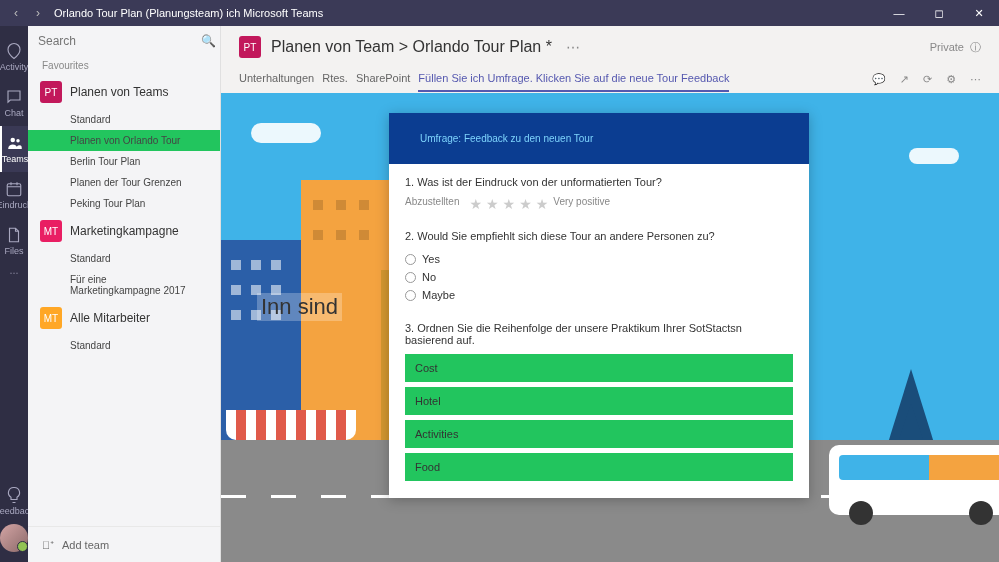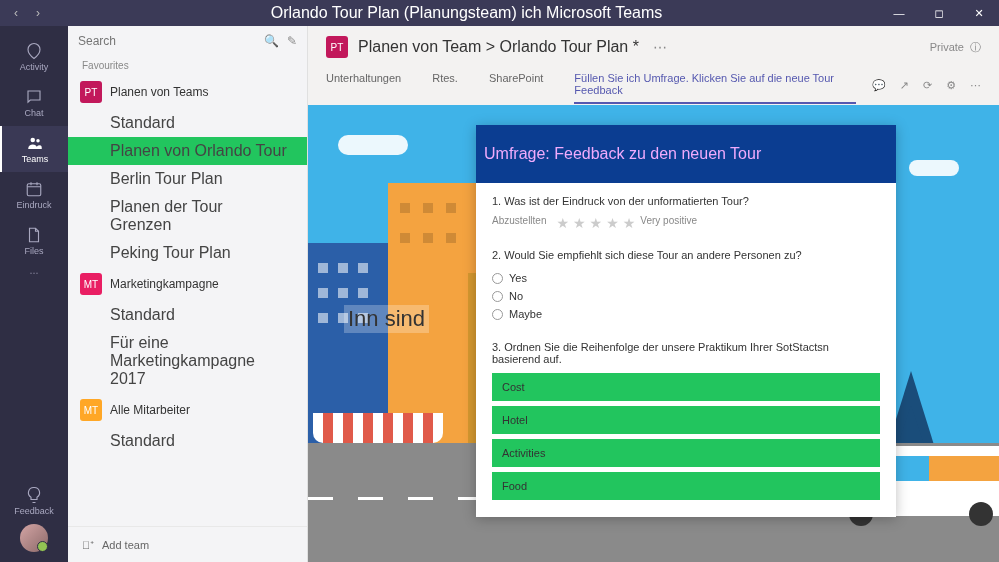--- a/index.html
+++ b/index.html
@@ -1,41 +1,41 @@
 <!DOCTYPE html>
 <html><head>
 <meta charset="utf-8">
 <style>
 *{margin:0;padding:0;box-sizing:border-box;font-family:"Segoe UI",Arial,sans-serif}
 body{width:999px;height:562px;background:#3b3a57;overflow:hidden;position:relative}
 .titlebar{height:26px;background:#3b3a57;display:flex;align-items:center;color:#fff;font-size:12px}
 .titlebar .nav{display:flex;gap:2px;padding:0 6px}
 .titlebar .nav span{width:20px;height:20px;display:flex;align-items:center;justify-content:center;cursor:pointer;color:#bbb}
-.titlebar .title{flex:1;text-align:center;font-size:16px}
+.titlebar .title{flex:1;text-align:left;font-size:11px}
 .titlebar .win{display:flex}
 .titlebar .win span{width:40px;height:26px;display:flex;align-items:center;justify-content:center;cursor:pointer;font-size:11px}
 .main{display:flex;height:536px;background:#f0f0f0}
-.rail{width:68px;background:#2f2e44;display:flex;flex-direction:column;align-items:center;padding-top:8px;color:#a9a8c0;font-size:9px}
+.rail{width:28px;background:#2f2e44;display:flex;flex-direction:column;padding-top:8px;color:#a9a8c0;font-size:9px}
 .rail .it{display:flex;flex-direction:column;align-items:center;padding:8px 0;width:100%;cursor:pointer;gap:2px}
 .rail .it.active{color:#fff;border-left:2px solid #fff;background:#3a3955}
 .rail .it svg{width:18px;height:18px}
 .rail .spacer{flex:1}
 .rail .avatar{width:28px;height:28px;border-radius:50%;background:linear-gradient(135deg,#d4a5a5,#8b6969);margin-bottom:10px;position:relative}
 .rail .avatar::after{content:"";position:absolute;bottom:0;right:0;width:9px;height:9px;background:#92c353;border-radius:50%;border:1.5px solid #2f2e44}
-.sidebar{width:240px;background:#f4f4f6;border-right:1px solid #e0e0e0;display:flex;flex-direction:column;font-size:12px;color:#333}
+.sidebar{width:193px;background:#f4f4f6;border-right:1px solid #e0e0e0;display:flex;flex-direction:column;font-size:12px;color:#333}
 .search{display:flex;align-items:center;padding:8px 10px;gap:8px}
 .search input{flex:1;border:none;background:transparent;outline:none;font-size:12px;color:#666}
 .search .ic{color:#888;cursor:pointer}
 .fav{padding:4px 14px;font-size:10px;color:#888}
 .team{display:flex;align-items:center;padding:6px 12px;gap:8px;cursor:pointer}
 .team .sq{width:22px;height:22px;border-radius:3px;display:flex;align-items:center;justify-content:center;color:#fff;font-size:10px;font-weight:500}
 .team .sq.pt{background:#c2185b}
 .team .sq.mt{background:#e91e63}
 .team .sq.mt2{background:#ffa726}
-.ch{padding:5px 20px 5px 42px;cursor:pointer;color:#444;font-size:16px}
+.ch{padding:5px 20px 5px 42px;cursor:pointer;color:#444;font-size:10px}
 .ch.sel{background:#22c55e}
 .sidebar .bot{margin-top:auto;padding:10px 14px;display:flex;align-items:center;gap:8px;color:#666;font-size:11px;border-top:1px solid #e8e8e8;cursor:pointer}
 .content{flex:1;background:#f3f2f1;display:flex;flex-direction:column;overflow:hidden}
 .chead{padding:10px 18px 0;background:#f3f2f1}
 .crumb{display:flex;align-items:center;gap:10px}
 .crumb .sq{width:22px;height:22px;border-radius:3px;background:#c2185b;display:flex;align-items:center;justify-content:center;color:#fff;font-size:10px}
 .crumb .txt{font-size:16px;color:#333}
 .crumb .dots{color:#888;font-size:14px;cursor:pointer;margin-left:4px}
 .crumb .right{margin-left:auto;display:flex;align-items:center;gap:6px;color:#888;font-size:11px}
 .tabs{display:flex;gap:16px;margin-top:8px;font-size:11px;color:#666;align-items:center}
@@ -57,21 +57,21 @@
 .road{position:absolute;bottom:0;left:0;right:0;height:26%;background:#8a8a8a}
 .road::before{content:"";position:absolute;top:45%;left:0;right:0;height:3px;background:repeating-linear-gradient(90deg,#fff 0 25px,transparent 25px 50px)}
 .bus{position:absolute;bottom:10%;right:-30px;width:200px;height:70px;background:#fff;border-radius:10px}
 .bus::before{content:"";position:absolute;top:10px;left:10px;right:10px;height:25px;background:linear-gradient(90deg,#3fb3e8 50%,#f4a340 50%);border-radius:4px}
 .bus::after{content:"";position:absolute;bottom:-10px;left:20px;width:24px;height:24px;background:#333;border-radius:50%;box-shadow:120px 0 0 #333}
 .tree{position:absolute;bottom:22%;right:60px;width:0;height:0;border-left:28px solid transparent;border-right:28px solid transparent;border-bottom:90px solid #1a4d7a}
 .tree::after{content:"";position:absolute;left:-20px;top:35px;width:0;height:0;border-left:20px solid transparent;border-right:20px solid transparent;border-bottom:60px solid #1a4d7a}
 .bwin{position:absolute;width:10px;height:10px;background:rgba(255,255,255,.55)}
 .overlay{position:absolute;left:36px;top:200px;font-size:22px;color:#333;background:rgba(255,255,255,.25);padding:1px 4px}
 .survey{position:absolute;left:168px;top:20px;width:420px;background:#fff;box-shadow:0 2px 12px rgba(0,0,0,.25);font-size:11px;color:#333}
-.shead{background:#0b3d91;color:#f0abfc;padding:20px 8px;font-size:16px;font-weight:500}
+.shead{background:#0b3d91;color:#7dd3fc;padding:20px 31px;font-size:10px;font-weight:500}
 .sbody{padding:12px 16px}
 .q{margin-bottom:18px}
 .q .qt{margin-bottom:8px;font-size:11px}
 .stars{display:flex;gap:4px;font-size:10px;color:#888}
 .stars .lab-left{margin-right:6px}
 .stars .st{color:#ccc;font-size:14px}
 .stars .lab-right{margin-left:1px}
 .opt{display:flex;align-items:center;gap:6px;padding:3px 0;font-size:11px}
 .opt .rd{width:11px;height:11px;border:1px solid #999;border-radius:50%}
 .rank{background:#22c55e;padding:8px 10px;margin-bottom:5px;font-size:11px;cursor:grab}
@@ -180,21 +180,21 @@
       <div class="crumb">
         <div class="sq">PT</div>
         <div class="txt">Planen von Team &gt; Orlando Tour Plan *</div>
         <div class="dots">⋯</div>
         <div class="right">
           <span>Private</span>
           <span>ⓘ</span>
         </div>
       </div>
       <div class="tabs">
-        <div id="tab-list" style="display:flex;gap:31px">
+        <div id="tab-list" style="display:flex;gap:8px">
             <div class="tab">Unterhaltungen</div>
             <div class="tab">Rtes.</div>
             <div class="tab">SharePoint</div>
             <div class="tab act">Füllen Sie ich Umfrage. Klicken Sie auf die neue Tour Feedback</div>
           </div>
         <div class="tic">
           <span>💬</span>
           <span>↗</span>
           <span>⟳</span>
           <span>⚙</span>

